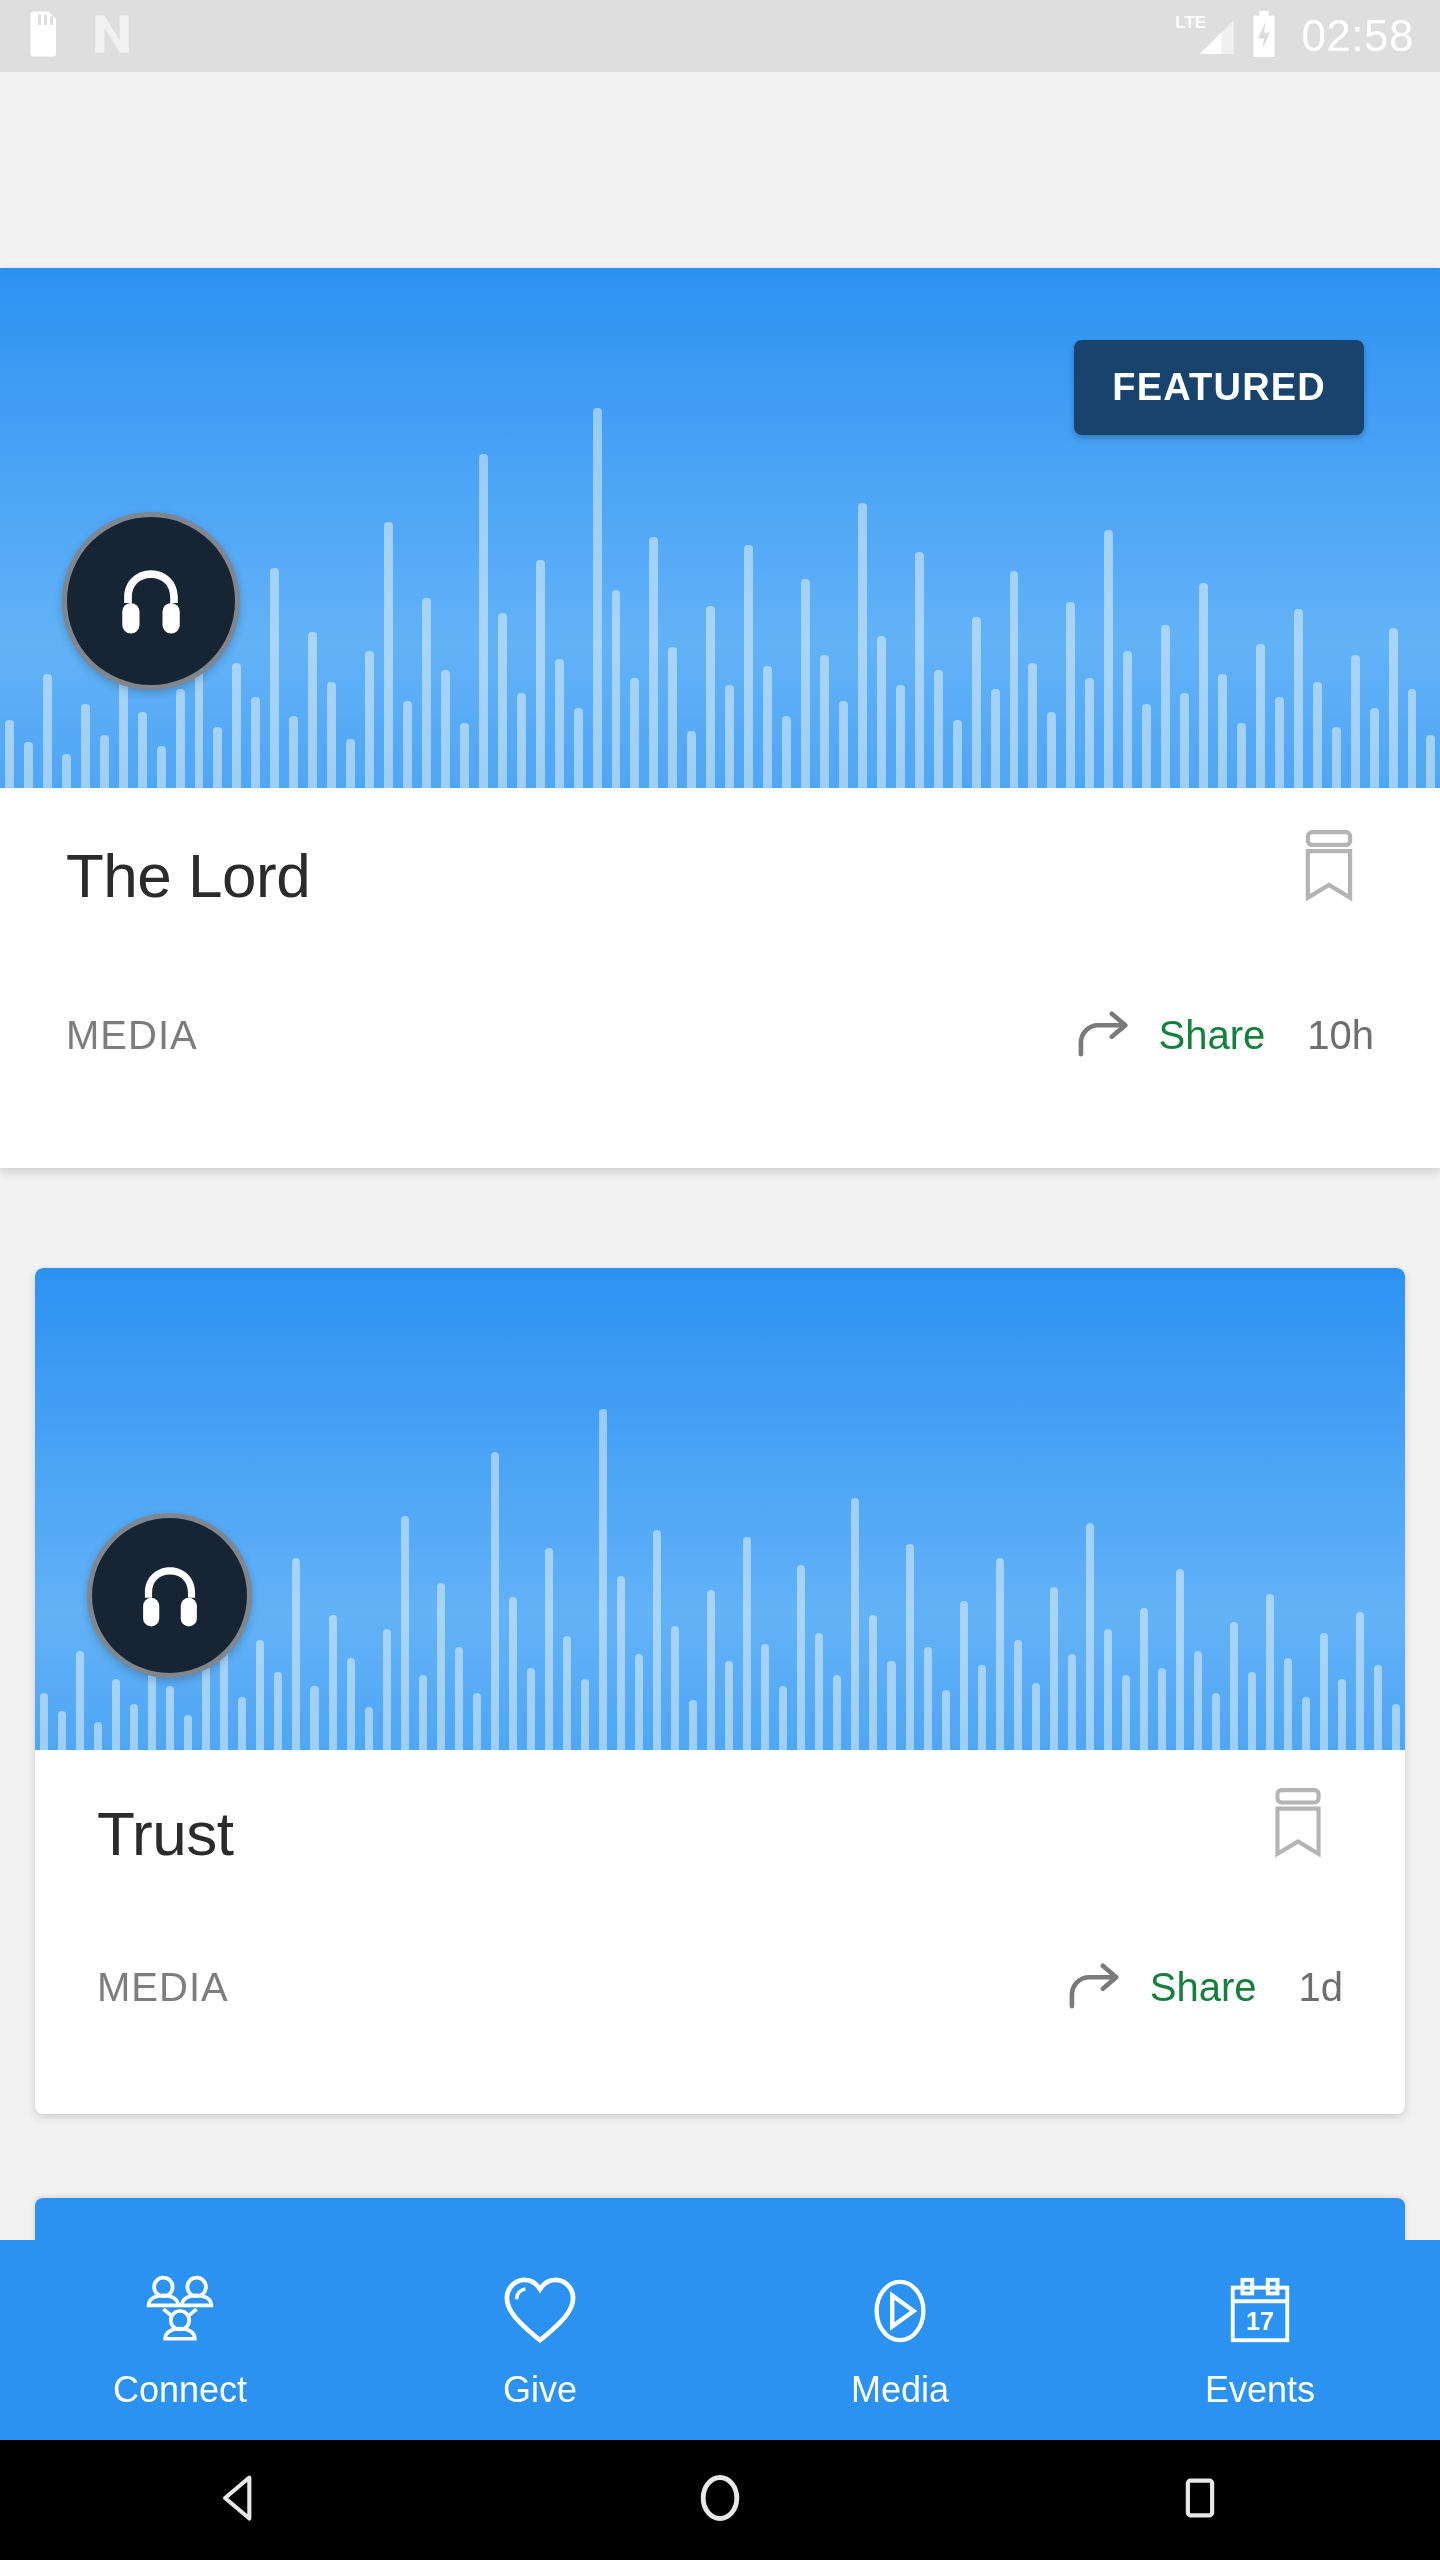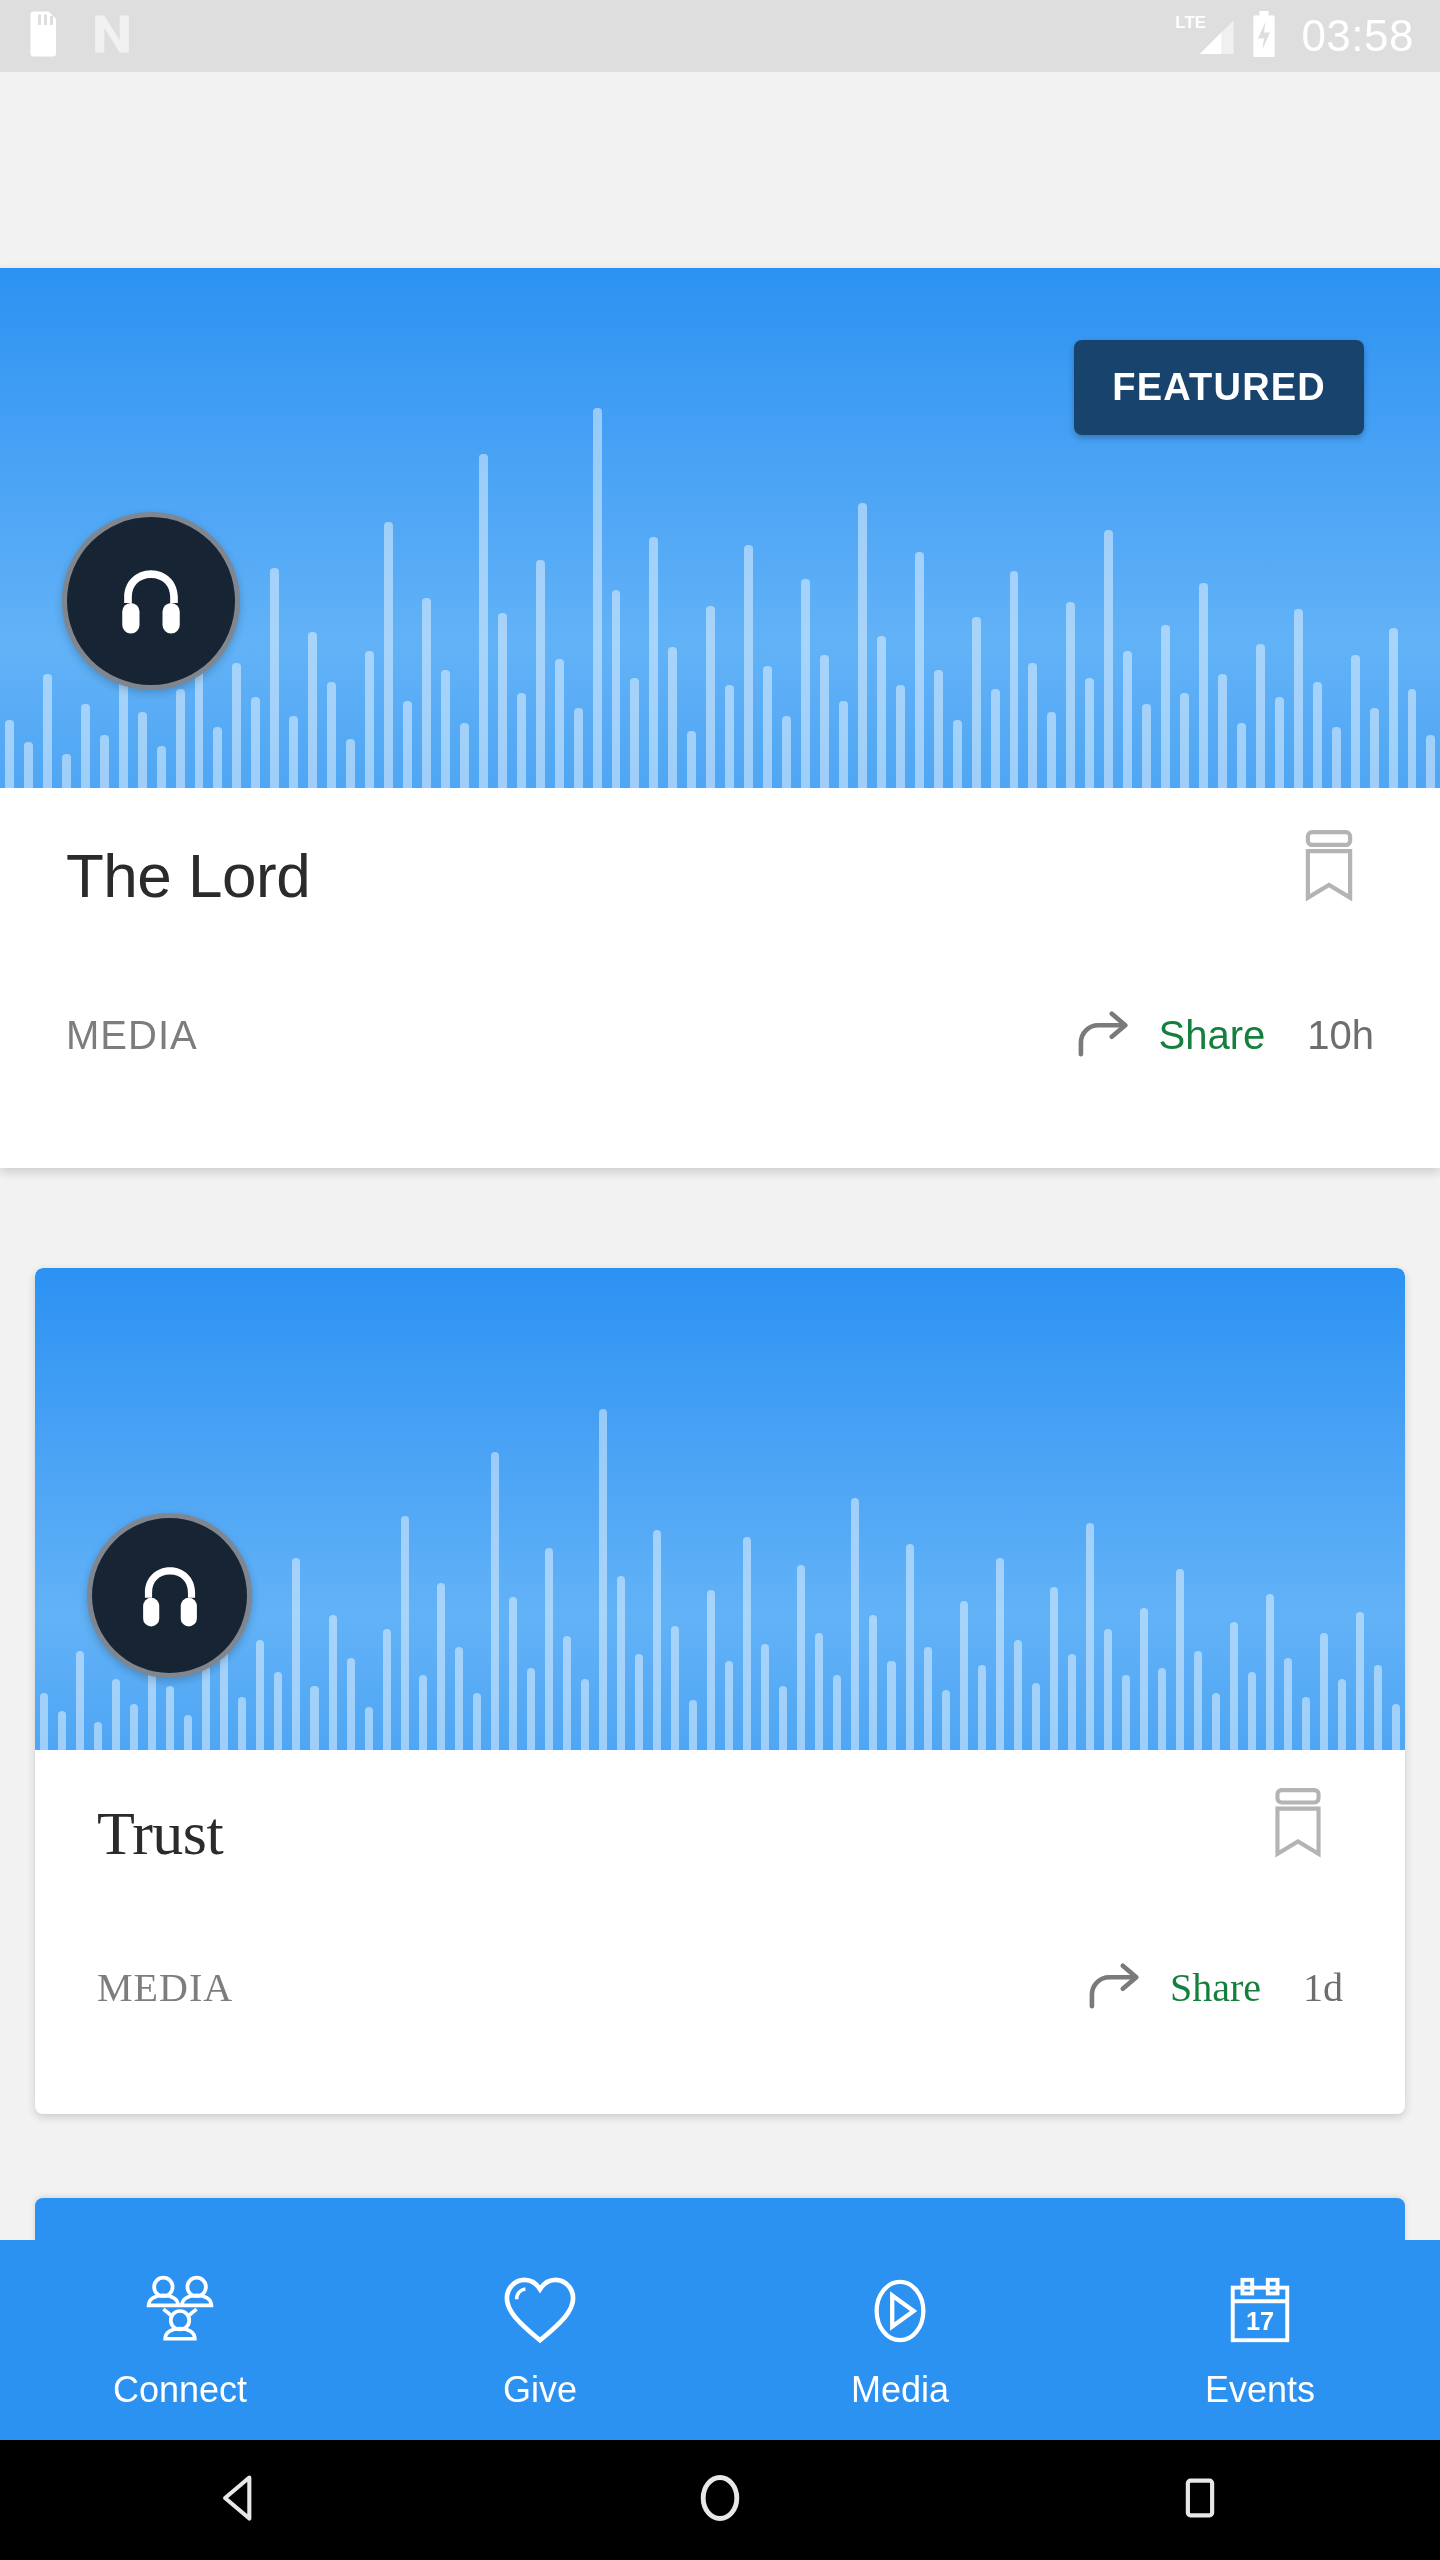--- a/index.html
+++ b/index.html
@@ -104,21 +104,21 @@
 
   
   .card2 {
     position: absolute; left: 35px; top: 1268px; width: 1370px; height: 846px;
     background: #ffffff; border-radius: 8px;
     box-shadow: 0 3px 9px rgba(0,0,0,0.16);
     overflow: hidden;
   }
   .card2 .hero { height: 482px; border-radius: 8px 8px 0 0; }
   .card2 .hp-circle { left: 52px; bottom: 72px; width: 165px; height: 165px; }
-  .card2 .card-body { padding: 48px 62px 0 62px; height: 364px; font-family: Liberation Serif, serif; }
+  .card2 .card-body { padding: 48px 62px 0 62px; height: 364px; }
   .card2 .card-title { font-size: 62px; }
   .card2 .card-meta { left: 62px; right: 62px; top: 208px; }
   .card2 .bookmark-btn { right: 62px; top: 36px; }
 
   
   .card3-peek {
     position: absolute; left: 35px; top: 2198px; width: 1370px; height: 120px;
     background: #2c92f2; border-radius: 8px 8px 0 0;
     box-shadow: 0 -1px 6px rgba(0,0,0,0.12);
   }
@@ -174,21 +174,21 @@
           <path d="M38 6v22H16z" fill="#ffffff" opacity="0.55"></path>
           <path d="M30 14v14H16z" fill="#ffffff"></path>
         </svg>
       </span>
       <span class="sb-icon">
         <svg width="30" height="46" viewBox="0 0 18 30">
             <path d="M6 0h6v3h3a1 1 0 0 1 1 1v25a1 1 0 0 1-1 1H3a1 1 0 0 1-1-1V4a1 1 0 0 1 1-1h3z" fill="#ffffff"></path>
             <path d="M10 7l-5 11h4l-1 7 5-11H9z" fill="#dedede"></path>
           </svg>
       </span>
-      <span class="sb-time">03:58</span>
+      <span class="sb-time">02:58</span>
     </div>
   </div>
 
 
   <div class="featured-card">
     <div class="hero">
       <div class="wave">
           <span style="height: 68.4px;"></span>
           <span style="height: 45.6px;"></span>
           <span style="height: 114px;"></span>

